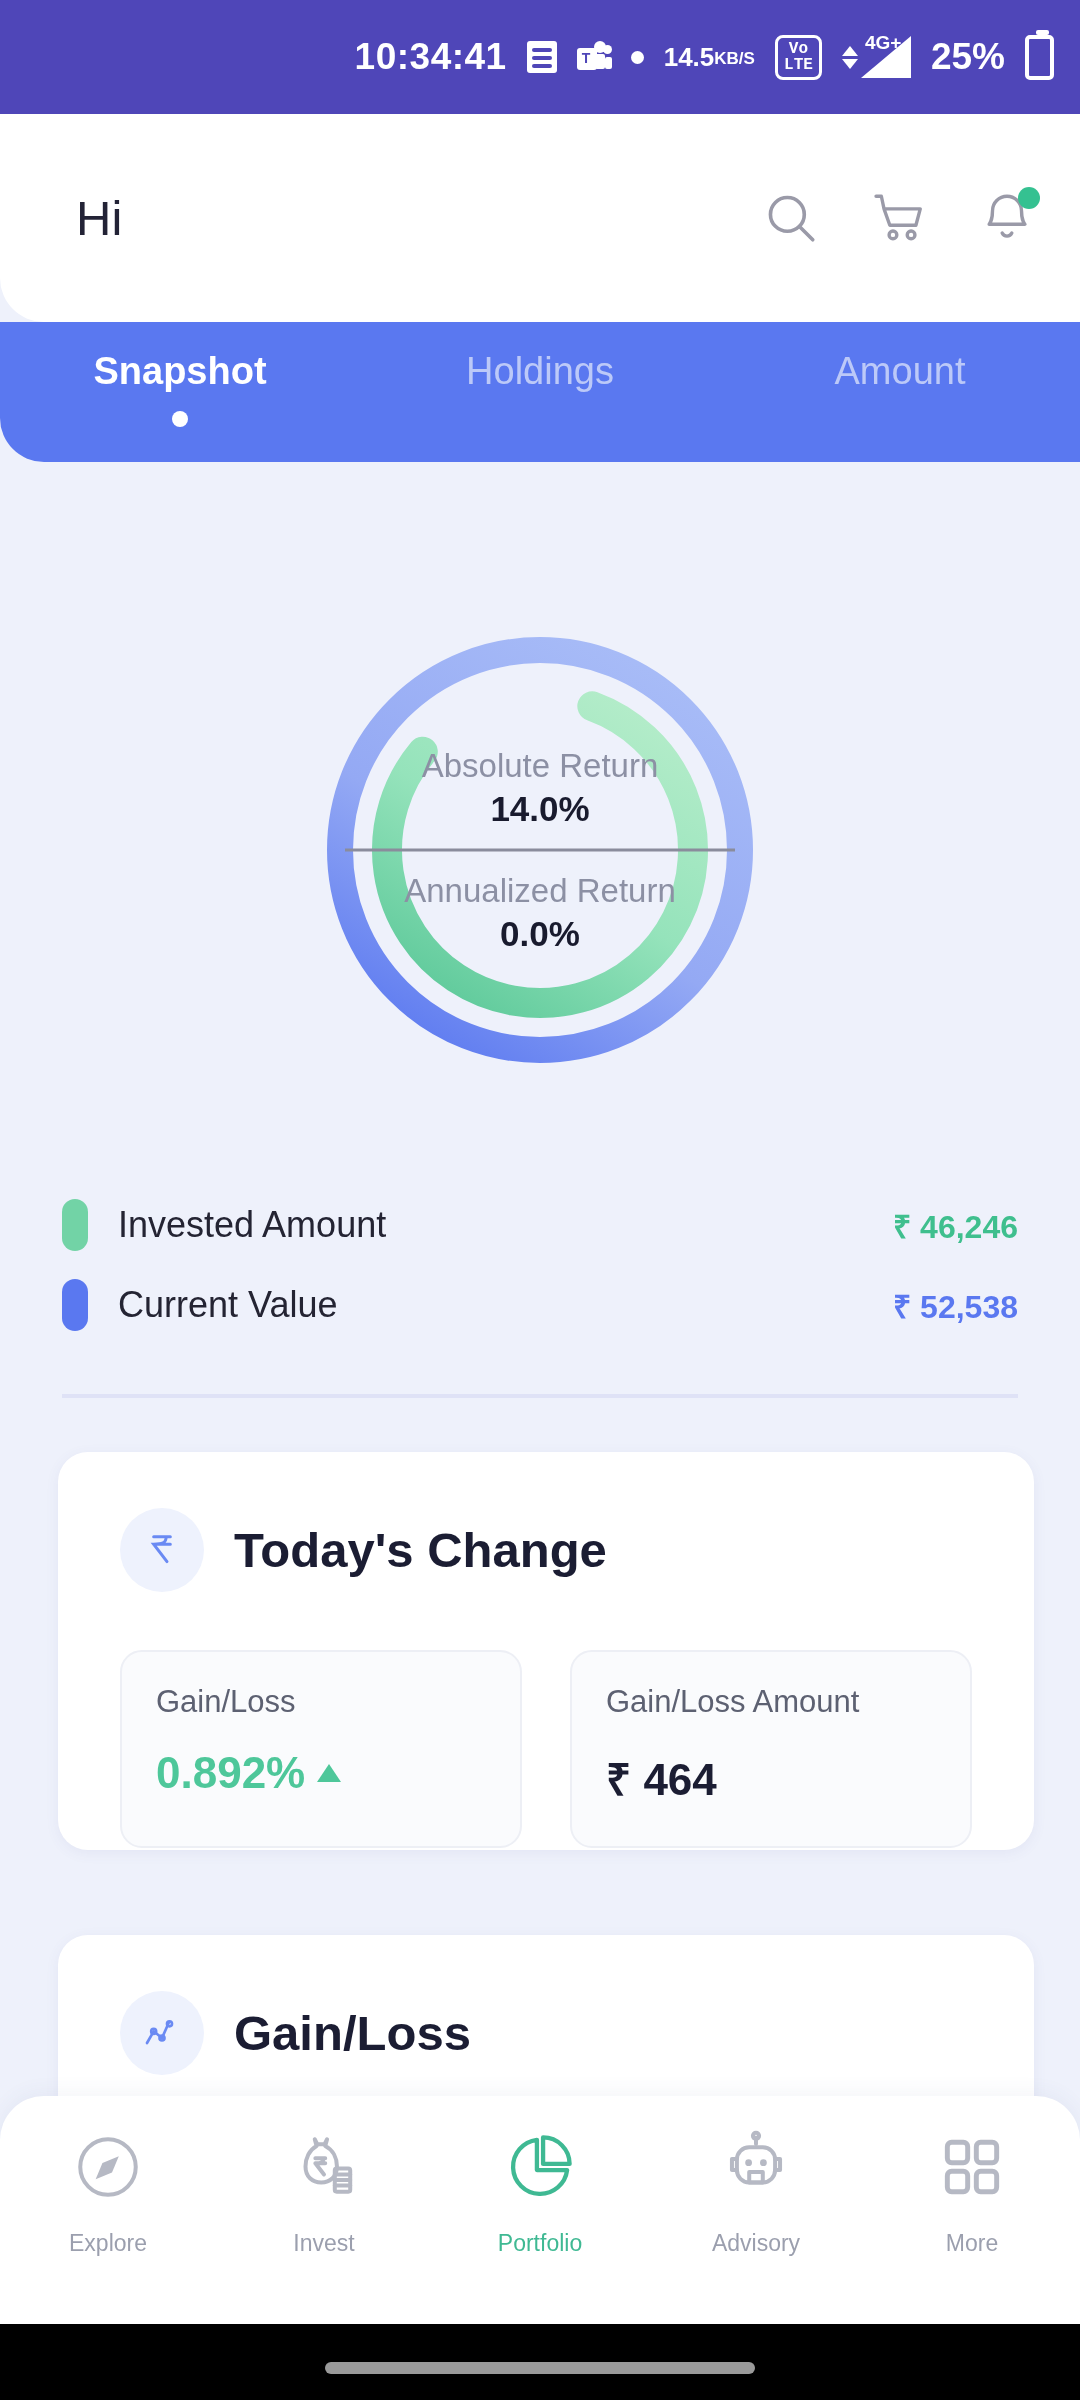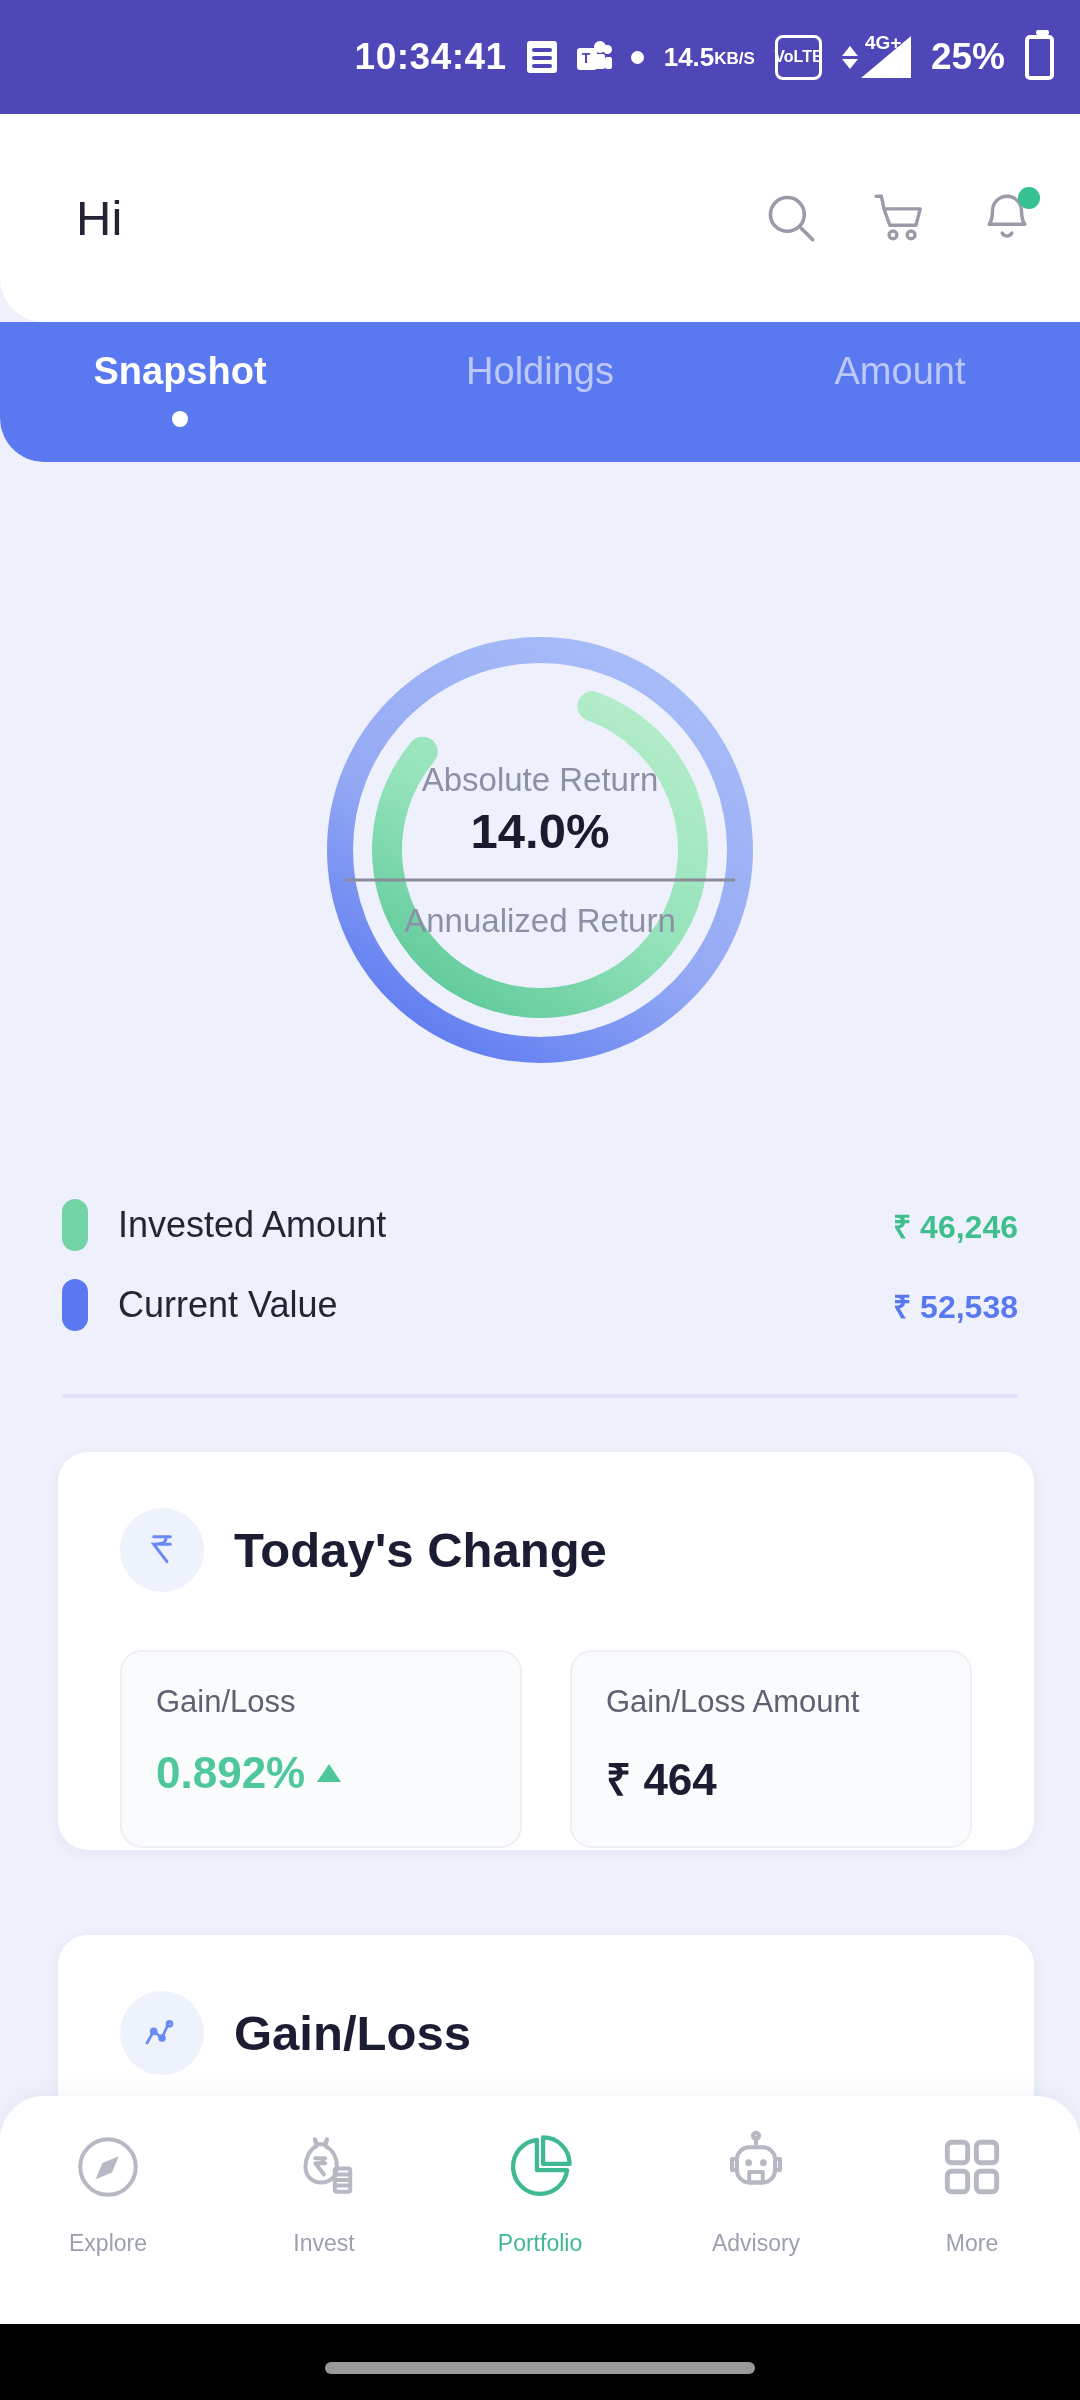--- a/index.html
+++ b/index.html
@@ -29,21 +29,21 @@
   .ic-teams .tc1{position:absolute;left:17px;top:0px;width:12px;height:12px;border-radius:50%;background:#fff;}
   .ic-teams .tc2{position:absolute;left:26px;top:4px;width:9px;height:9px;border-radius:50%;background:#fff;}
   .ic-teams .tb{position:absolute;left:18px;top:13px;width:10px;height:15px;background:#fff;border-radius:2px;}
   .ic-teams .tb2{position:absolute;left:28px;top:16px;width:7px;height:12px;background:#fff;border-radius:2px;}
   .ic-dot{width:13px;height:13px;border-radius:50%;background:#fff;}
   .sb-net{ display:flex; flex-direction:row; align-items:center; line-height:1; }
   .sb-net .n1{ font-size:26px; font-weight:600; }
   .sb-net .n2{ font-size:17px; font-weight:600; margin-top:3px;}
   .ic-volte{
     width:47px;height:45px;border:3px solid #fff;border-radius:8px;
-    display:flex;align-items:center;justify-content:center;line-height:1;
+    display:flex;flex-direction:column;align-items:center;justify-content:center;line-height:1;font-family:Liberation Mono, monospace;
   }
   .ic-volte span{font-size:16px;font-weight:700;color:#fff;}
   .sig-wrap{display:flex;align-items:center;gap:3px;}
   .sig-arrows{display:flex;flex-direction:column;align-items:center;gap:3px;}
   .ar-u{width:0;height:0;border-left:8px solid transparent;border-right:8px solid transparent;border-bottom:10px solid #fff;}
   .ar-d{width:0;height:0;border-left:8px solid transparent;border-right:8px solid transparent;border-top:10px solid #fff;}
   .sig-g{position:relative;width:50px;height:42px;}
   .sig-g .tri{position:absolute;bottom:0;right:0;width:0;height:0;
      border-left:50px solid transparent;border-bottom:42px solid #fff;}
   .sig-g .lbl{position:absolute;top:-4px;left:4px;font-size:19px;font-weight:700;color:#fff;}
@@ -77,21 +77,21 @@
               margin:18px auto 0; }
 
   
   .donut-wrap{ position:absolute; top:500px; left:0; width:1080px; height:700px; }
   .donut{ position:absolute; left:50%; top:0; transform:translateX(-50%); }
   .donut-center{
     position:absolute; left:50%; top:350px; transform:translate(-50%,-50%);
     width:440px; text-align:center;
   }
   .dc-label{ font-size:33px; color:#8c90a4; }
-  .dc-value{ font-size:49px; color:#191b2e; font-weight:700; margin-top:4px; }
+  .dc-value{ font-size:35px; color:#191b2e; font-weight:700; margin-top:4px; }
   .dc-line{ width:390px;height:3px;background:#8a8c9c;margin:20px auto; }
 
   
   .legend{ position:absolute; top:1185px; left:0; width:1080px; padding:0 62px; }
   .lg-row{ display:flex; align-items:center; height:80px; }
   .lg-pill{ width:26px;height:52px;border-radius:13px; }
   .lg-name{ font-size:36px; color:#242433; margin-left:30px; }
   .lg-val{ margin-left:auto; font-size:32px; font-weight:700; }
 
   .divider{ position:absolute; top:1394px; left:62px; width:956px; height:4px;
@@ -231,20 +231,21 @@
         </linearGradient>
       </defs>
       <circle id="ringOuter" cx="310" cy="350" r="200" fill="none" stroke="url(#gBlue)" stroke-width="26"></circle>
       <path id="ringInner" fill="none" stroke="url(#gGreen)" stroke-width="30" stroke-linecap="round" d="M 362.33 206.23 A 153 153 0 1 1 192.80 251.65"></path>
     </svg>
     <div class="donut-center">
       <div class="dc-label">Absolute Return</div>
       <div class="dc-value">14.0%</div>
       <div class="dc-line"></div>
       <div class="dc-label">Annualized Return</div>
+      <div class="dc-value">0.0%</div>
     </div>
   </div>
 
   <div class="legend">
     <div class="lg-row">
       <div class="lg-pill" style="background:#72d3a6"></div>
       <div class="lg-name">Invested Amount</div>
       <div class="lg-val" style="color:#3fbf8e">₹ 46,246</div>
     </div>
     <div class="lg-row">

